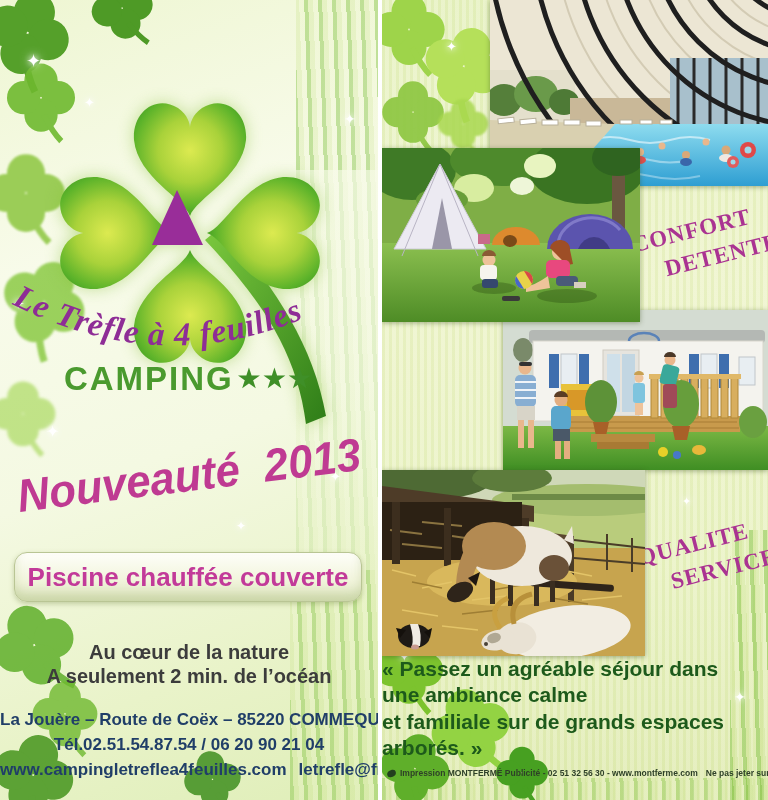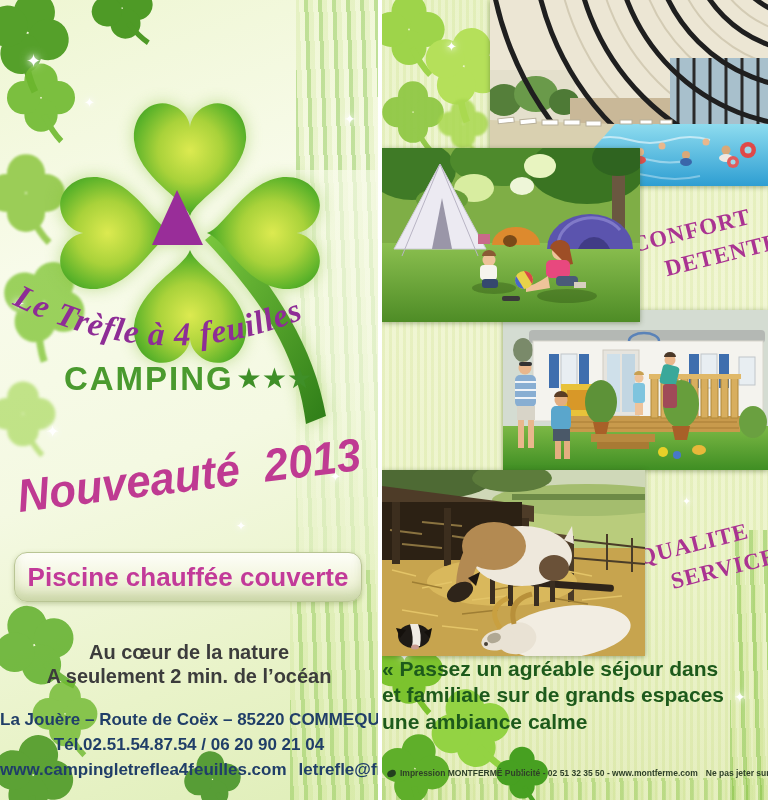--- a/index.html
+++ b/index.html
@@ -496,24 +496,25 @@
       </svg>
     </div>
 
     <div class="side-label" style="left:258px;top:524px;">
       <span>QUALITE</span>
       <span class="l2">SERVICES</span>
     </div>
 
     <div class="quote">
       <div>« Passez un agréable séjour dans</div>
+      <div>une ambiance calme</div>
       <div>et familiale sur de grands espaces</div>
-      <div>une ambiance calme</div>
+      <div>arborés. »</div>
     </div>
 
     <div class="footer-print">
       <span class="logo-dot"></span>
-      <span>Impression MONTFERMÉ Publicité - 02 51 32 35 50 - www.montferme.com</span>
+      <span>Impression MONTFERMÉ Publicité - 02 51 32 56 30 - www.montferme.com</span>
       <span class="spacer"></span>
       <span>Ne pas jeter sur la voie publique, merci.</span>
     </div>
   </div>
 </div>
 
 </body></html>

